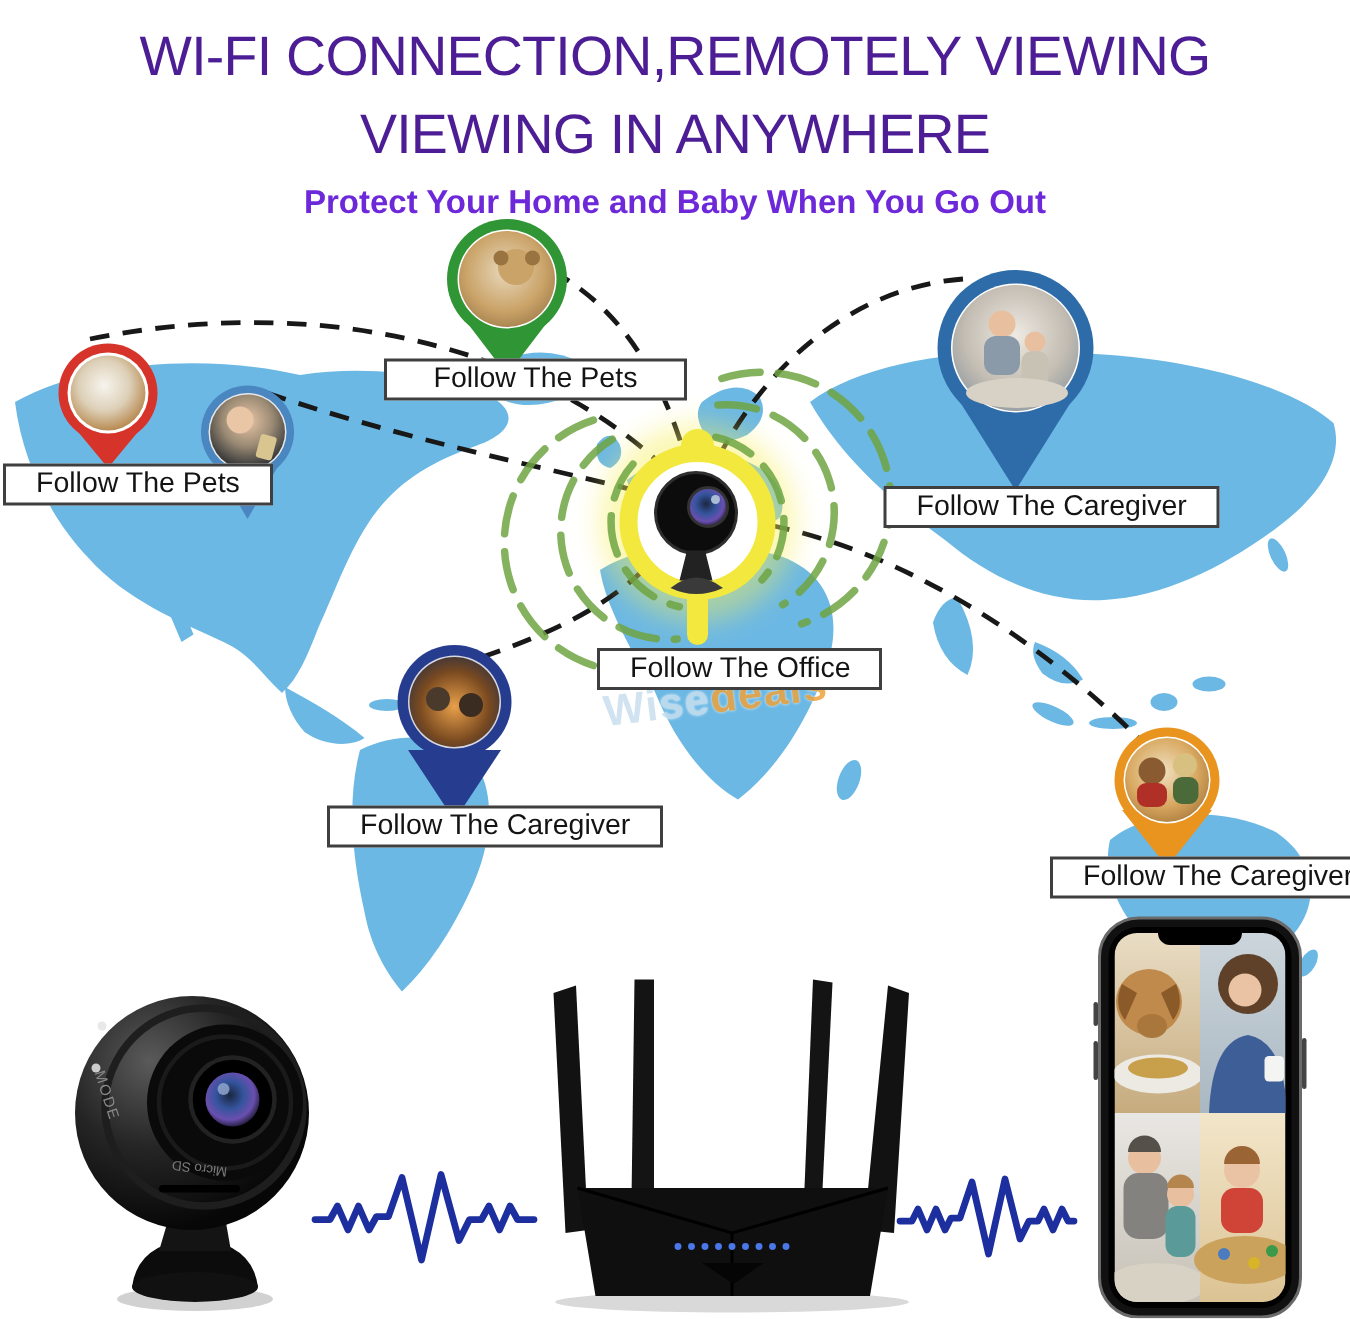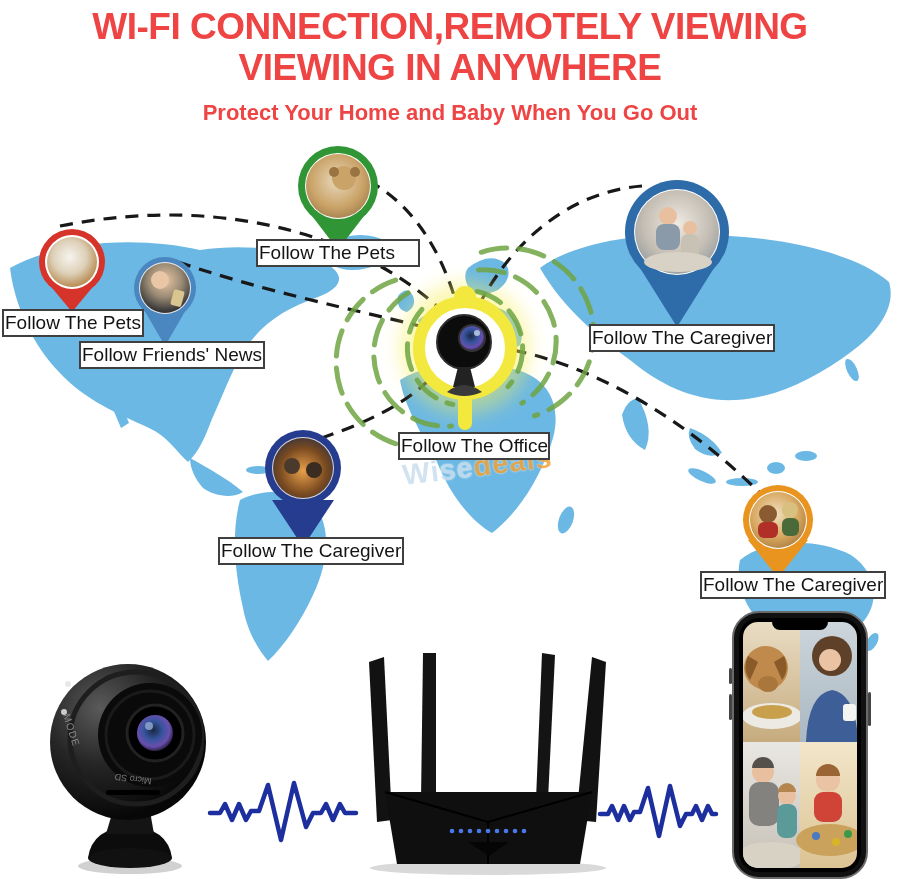--- a/index.html
+++ b/index.html
@@ -1,23 +1,23 @@
 <!DOCTYPE html>
 <html><head>
 <meta charset="utf-8">
 <style>
   html,body{margin:0;padding:0;background:#fff;}
   .stage{position:relative;width:900px;height:879px;background:#ffffff;overflow:hidden;
          font-family:"Liberation Sans",sans-serif;}
   .hdr{position:absolute;top:6px;left:0;width:100%;text-align:center;z-index:6;}
-  .title{color:#ef4444;font-size:37px;line-height:41px;font-weight:700;letter-spacing:-0.5px;margin:0;}
-  .subtitle{color:#ef4444;font-size:22px;font-weight:700;margin-top:12px;}
+  .title{color:#4c1d95;font-size:37px;line-height:41px;font-weight:400;letter-spacing:-0.5px;margin:11px;}
+  .subtitle{color:#6d28d9;font-size:22px;font-weight:700;margin-top:12px;}
   #scene{position:absolute;left:0;top:0;z-index:1;}
   .pin-label{position:absolute;background:#ffffff;border:2px solid #3f3f3f;color:#141414;
-             font-size:19px;line-height:22px;padding:1px 1px;white-space:nowrap;z-index:5;}
+             font-size:19px;line-height:22px;padding:1px 20px;white-space:nowrap;z-index:5;text-align:center;}
   #lbl0{left:2px;  top:309px;}
   #lbl1{left:79px; top:341px;}
   #lbl2{left:256px;top:239px;width:158px;}
   #lbl3{left:589px;top:324px;}
   #lbl4{left:218px;top:537px;}
   #lbl5{left:700px;top:571px;}
   #lbl6{left:398px;top:432px;width:146px;}
   .watermark{position:absolute;left:402px;top:450px;z-index:4;transform:rotate(-7deg);
              font-size:29px;font-weight:800;letter-spacing:1px;opacity:.85;}
   .wm1{color:#c9dfee;text-shadow:0 0 2px #ffffff;}
@@ -292,20 +292,19 @@
       </g>
       <path d="M772,618 h56 v4 a8,8 0 0 1 -8,8 h-40 a8,8 0 0 1 -8,-8 Z" fill="#000"></path>
     </g>
   </svg>
 
   <div class="watermark">
     <span class="wm1">Wise</span><span class="wm2">deals</span>
   </div>
 
   <div class="pin-label" id="lbl0">Follow The Pets</div>
-  <div class="pin-label" id="lbl1">Follow Friends' News</div>
   <div class="pin-label" id="lbl2">Follow The Pets</div>
   <div class="pin-label" id="lbl3">Follow The Caregiver</div>
   <div class="pin-label" id="lbl4">Follow The Caregiver</div>
   <div class="pin-label" id="lbl5">Follow The Caregiver</div>
   <div class="pin-label" id="lbl6">Follow The Office</div>
 
 </div>
 
 </body></html>

